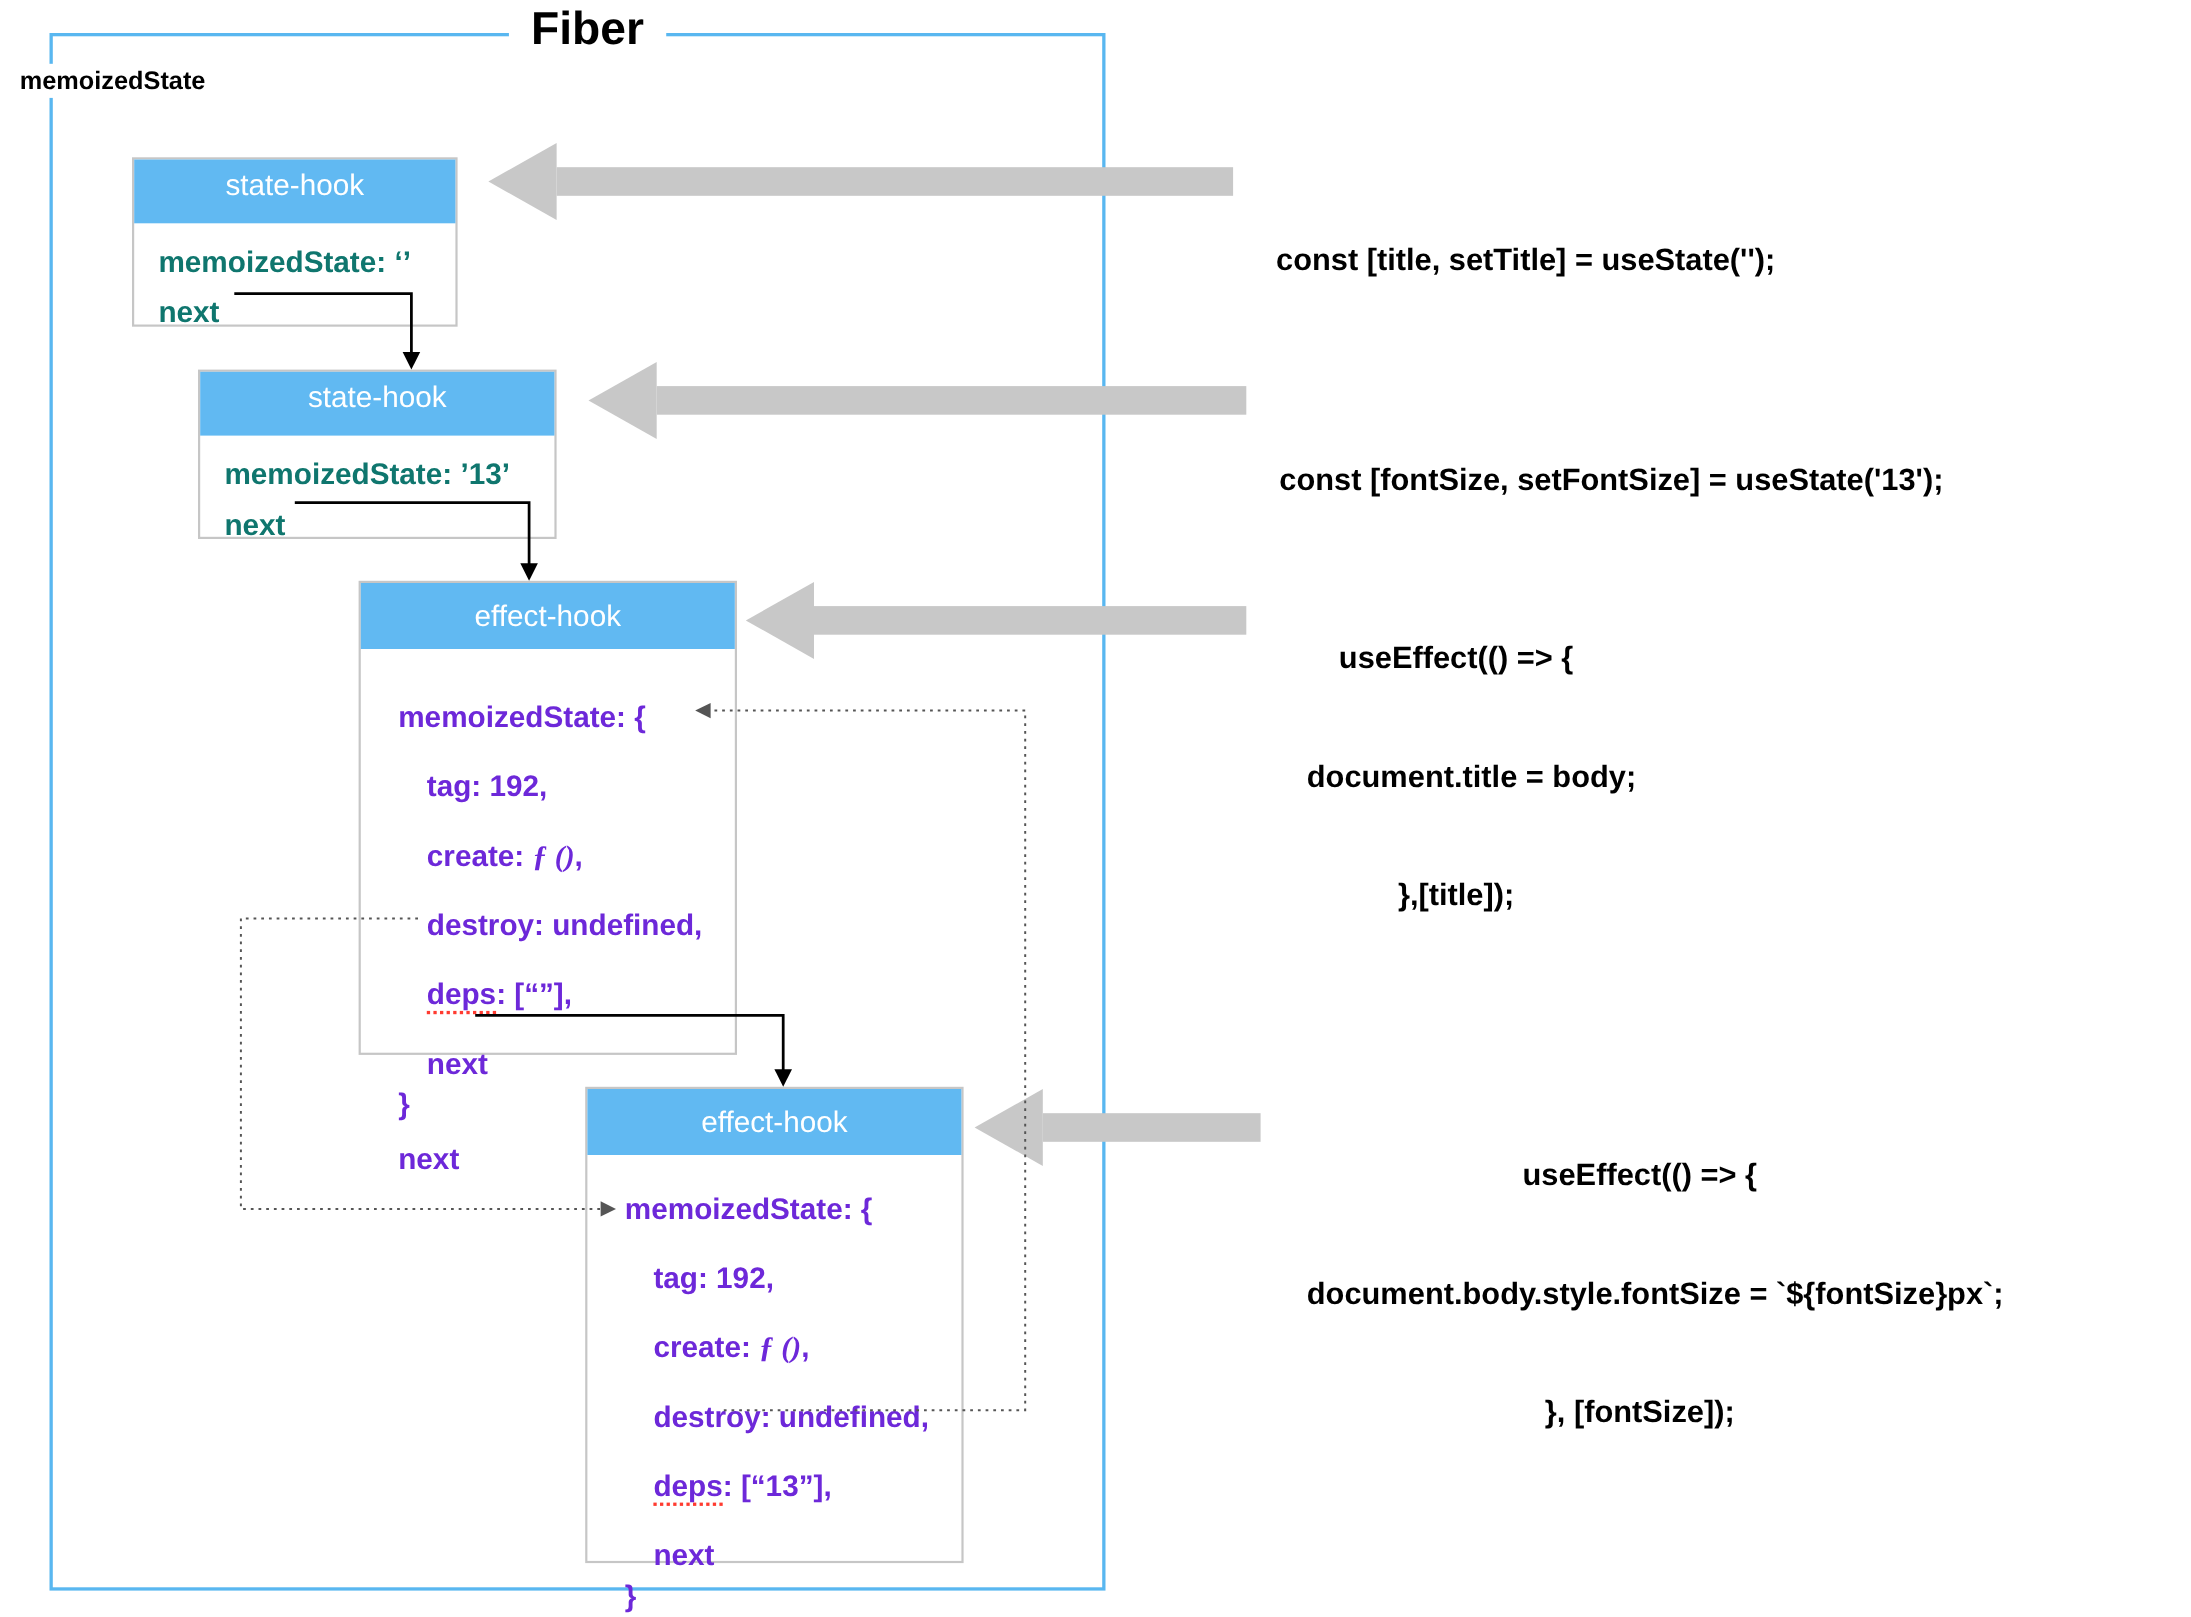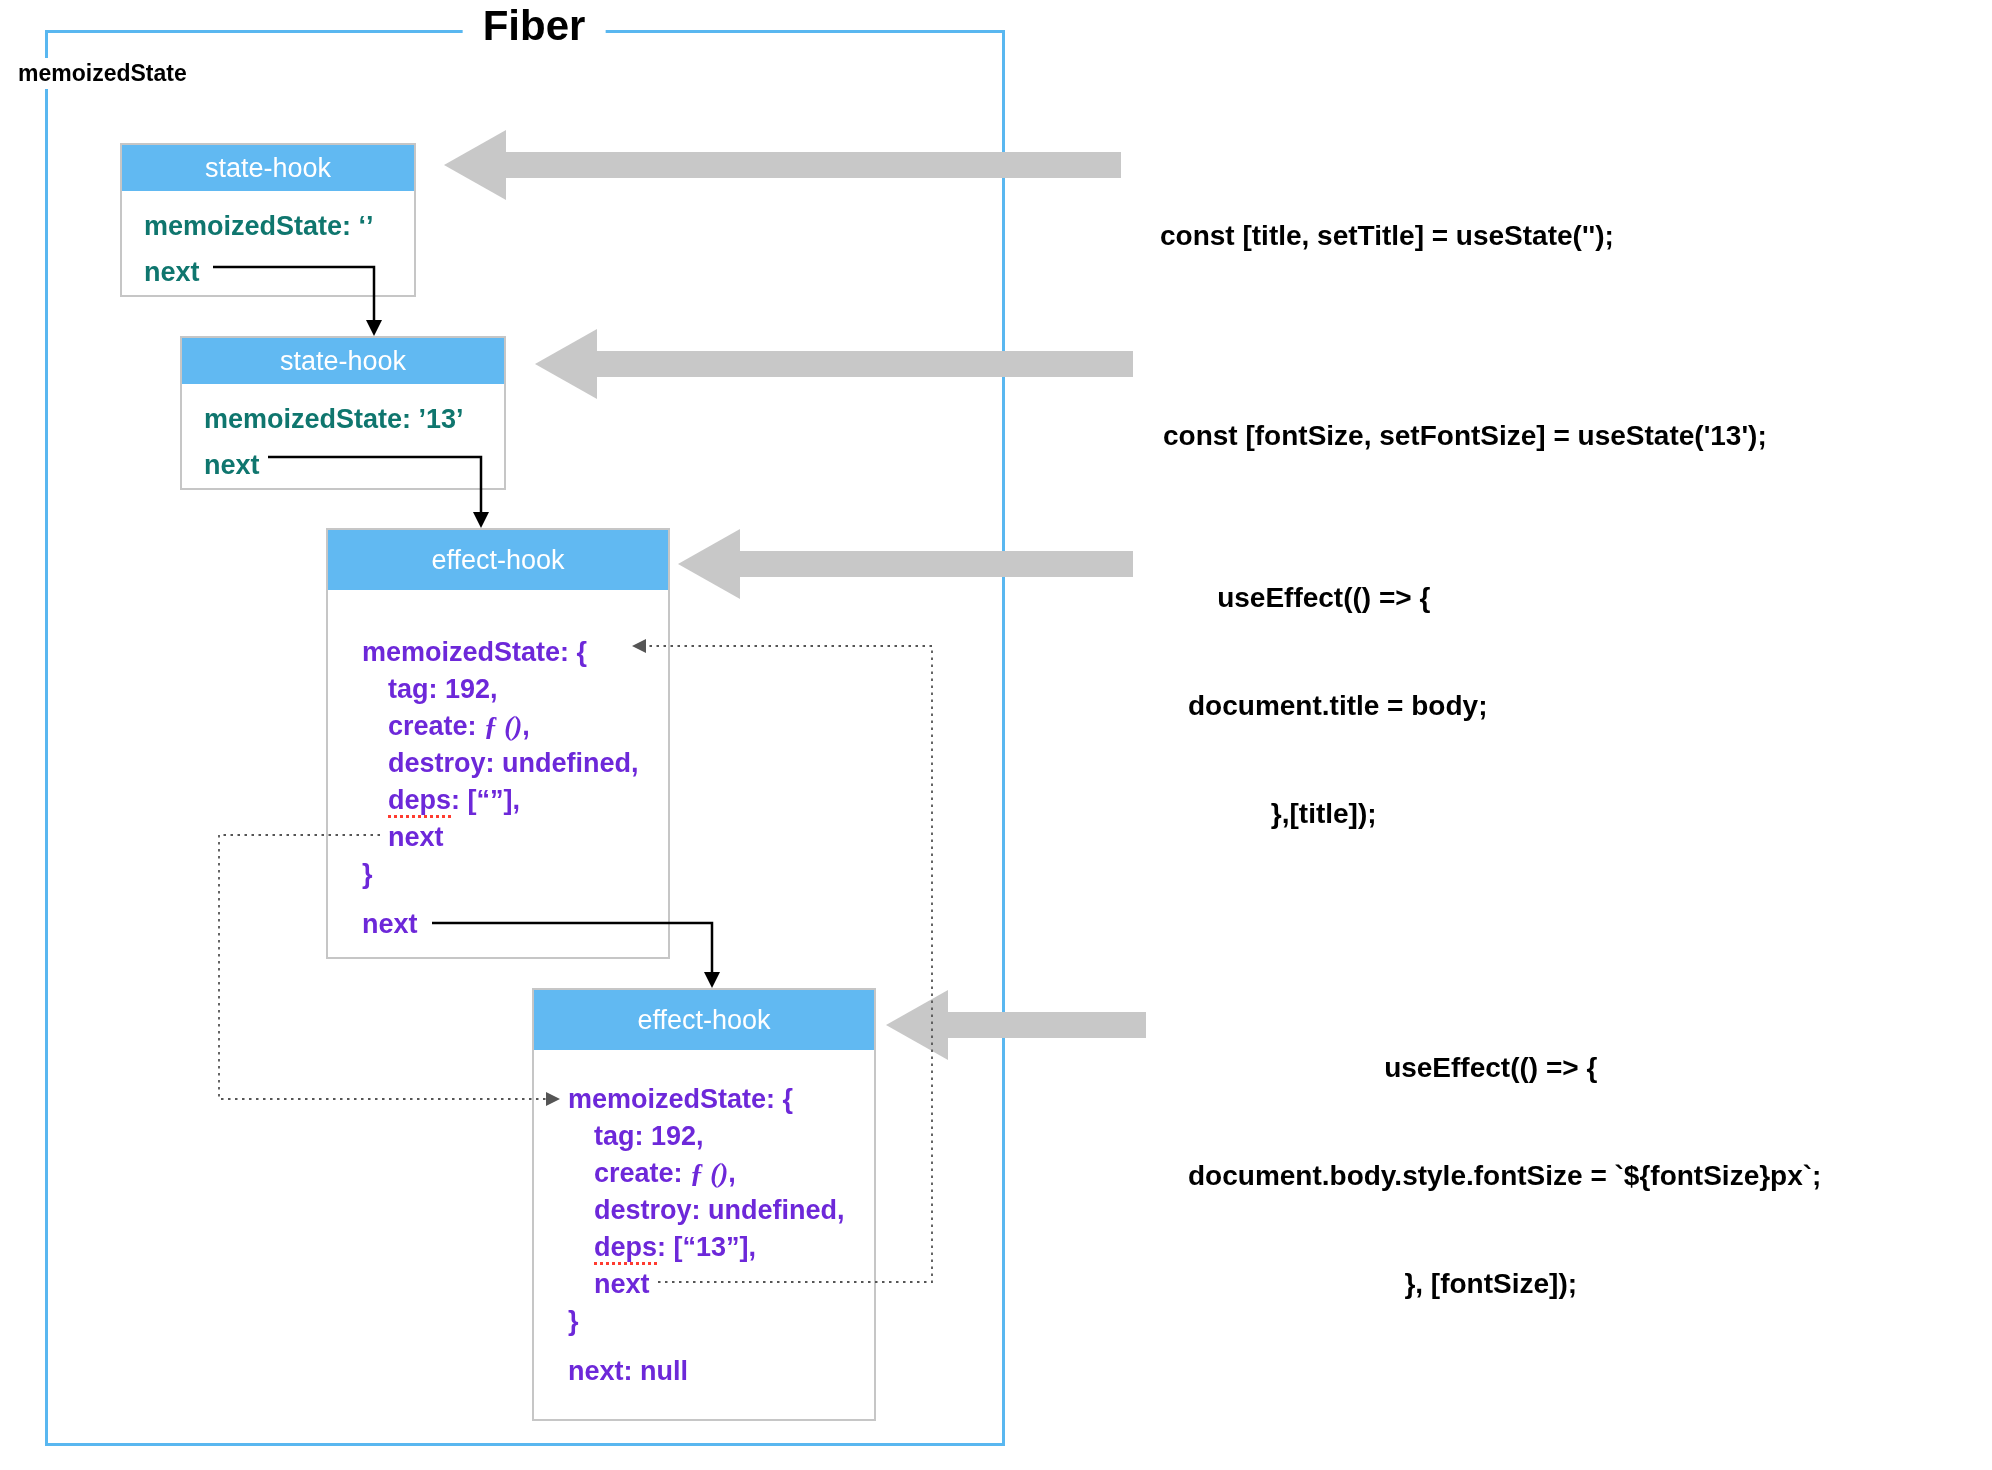--- a/index.html
+++ b/index.html
@@ -8,29 +8,29 @@
   .canvas { position:relative; width:1992px; height:1470px; background:#fff; overflow:hidden; }
 
   
   .fiber-border { position:absolute; left:45px; top:30px; width:960px; height:1416px; border:3px solid #59b7f0; z-index:1; }
   .fiber-title { position:absolute; top:2px; left:534px; transform:translateX(-50%); background:#fff; padding:0 20px; font-size:42px; font-weight:bold; color:#000; z-index:3; }
   .outer-label { position:absolute; left:10px; top:58px; font-size:23px; font-weight:bold; color:#000; background:#fff; padding:2px 8px; z-index:3; }
 
   
   .node { position:absolute; background:#fff; border:2px solid #c6c6c6; z-index:2; }
   .node-header { background:#61b9f2; color:#fff; text-align:center; font-size:27px; font-weight:400; }
-  .h46 { line-height:46px; height:46px; }
+  .h46 { line-height:46px; height:58px; }
   .h60 { line-height:60px; height:60px; }
   .sbody { padding:12px 0 0 22px; }
   .bline { font-size:27px; font-weight:bold; color:#0f766e; line-height:46px; white-space:pre; }
   .ebody { font-size:27px; font-weight:bold; color:#6d28d9; }
   .ebody.p44 { padding:44px 0 0 34px; }
   .ebody.p31 { padding:31px 0 0 34px; }
   .eline { line-height:37px; white-space:pre; }
-  .ind { padding-left:26px; }
+  .ind { padding-left:26px;margin-top:26px; }
   .outer-next { margin-top:13px; }
   .fn { font-style:italic; font-family:"Liberation Serif", serif; }
   .deps { border-bottom:3px dotted #ff3b30; }
 
   
   .ann { position:absolute; font-size:28px; font-weight:bold; color:#000; line-height:36px; white-space:pre;text-align:center; }
   .ann .ind2 { padding-left:28px; }
 
   
   svg.connectors { position:absolute; left:0; top:0; z-index:4; pointer-events:none; }

